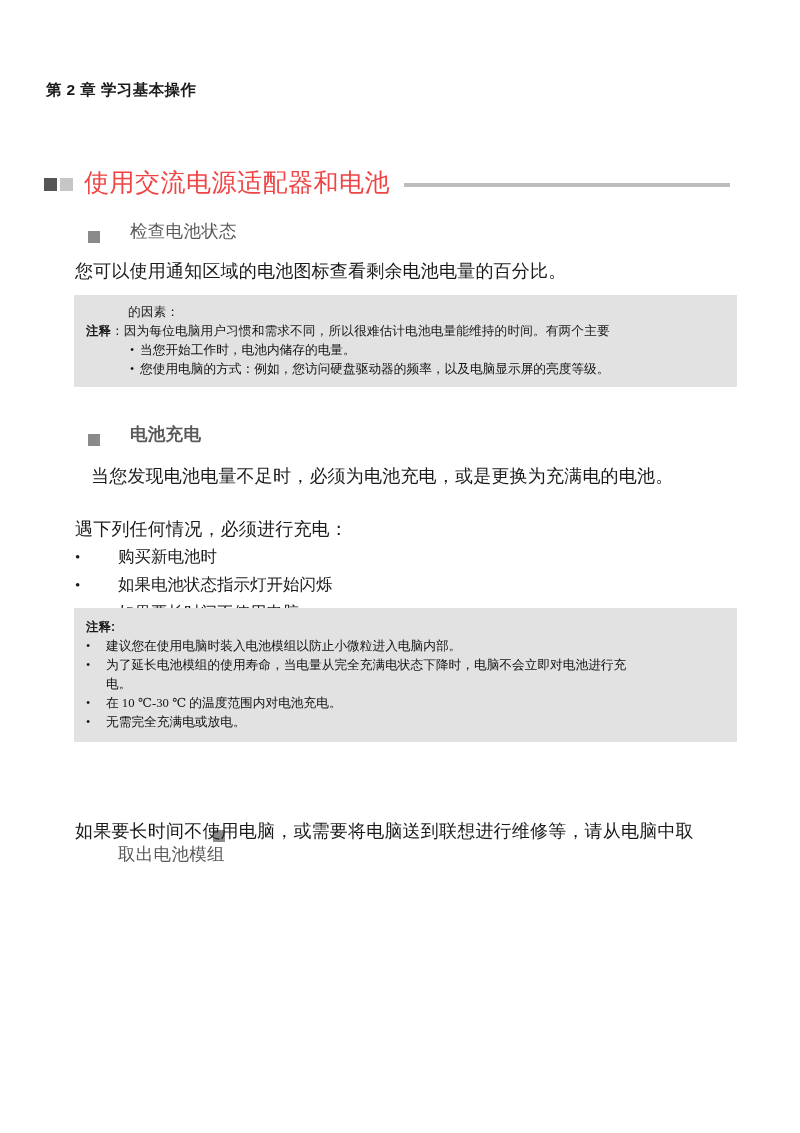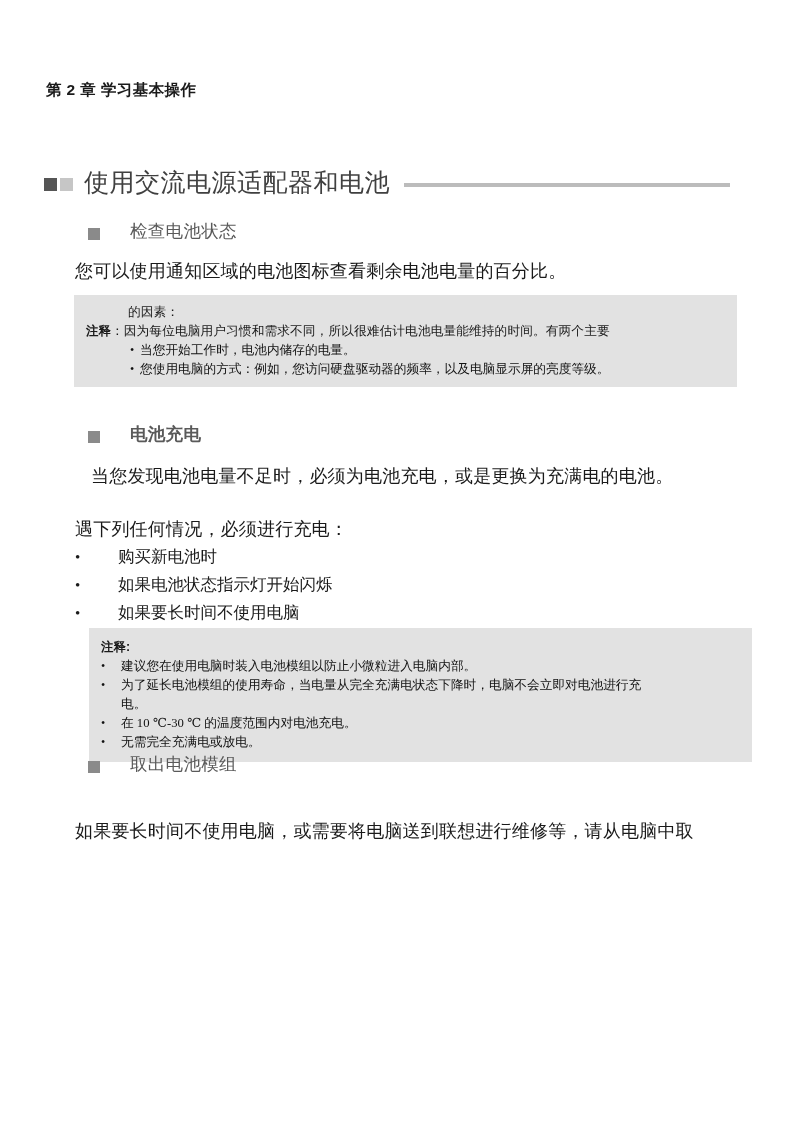--- a/index.html
+++ b/index.html
@@ -56,39 +56,39 @@
     height: 13px;
     background: #c6c6c6;
     flex: 0 0 auto;
     margin-left: 3px;
     margin-top: 3px;
   }
   .section-title {
     font-family: "Liberation Sans", "DejaVu Sans", sans-serif;
     font-size: 25px;
     font-weight: normal;
-    color: #404040;
+    color: #ef4444;
     margin-left: 11px;
     white-space: nowrap;
     letter-spacing: 0.5px;
   }
   .heading-rule {
     flex: 1 1 auto;
     height: 4px;
     background: #bcbcbc;
     margin-left: 14px;
     margin-top: 5px;
   }
 
   
   .subsec {
     position: absolute;
     left: 44px;
     display: flex;
-    align-items: center;
+    align-items: flex-end;
     padding-left: 44px;
   }
   .subsec .marker {
     width: 12px;
     height: 12px;
     background: #8a8a8a;
     flex: 0 0 auto;
     margin-top: 6px;
   }
   .subsec .sub-title {
@@ -274,21 +274,21 @@
   </div>
   <div class="list-row" style="top:572px;">
     <span class="bdot">•</span>
     <span>如果电池状态指示灯开始闪烁</span>
   </div>
   <div class="list-row" style="top:600px;">
     <span class="bdot">•</span>
     <span>如果要长时间不使用电脑</span>
   </div>
 
-  <div class="notebox" style="top:628px;padding-top:10px;padding-bottom:10px;margin-left:15px;">
+  <div class="notebox" style="top:608px;padding-top:10px;padding-bottom:10px;">
     <div class="note-line">
       <span class="note-label">注释:</span>
     </div>
     <div class="nb2-bullets">
       <div class="note-bullet-row">
         <span class="dot">•</span>
         <span class="txt">建议您在使用电脑时装入电池模组以防止小微粒进入电脑内部。</span>
       </div>
       <div class="note-bullet-row">
         <span class="dot">•</span>
@@ -302,21 +302,21 @@
         <span class="dot">•</span>
         <span class="txt">在 10 ℃-30 ℃ 的温度范围内对电池充电。</span>
       </div>
       <div class="note-bullet-row">
         <span class="dot">•</span>
         <span class="txt">无需完全充满电或放电。</span>
       </div>
     </div>
   </div>
 
-  <div class="subsec" style="top:752px;">
+  <div class="subsec" style="top:824px;flex-direction:column;">
     <span class="marker"></span>
     <span class="sub-title">取出电池模组</span>
   </div>
 
   <div class="para" style="top:818px;">如果要长时间不使用电脑，或需要将电脑送到联想进行维修等，请从电脑中取</div>
 
   <div class="page-number">10</div>
 
   <div class="watermark">
     <svg class="wm-paw" width="70" height="42" viewBox="0 0 70 42">

